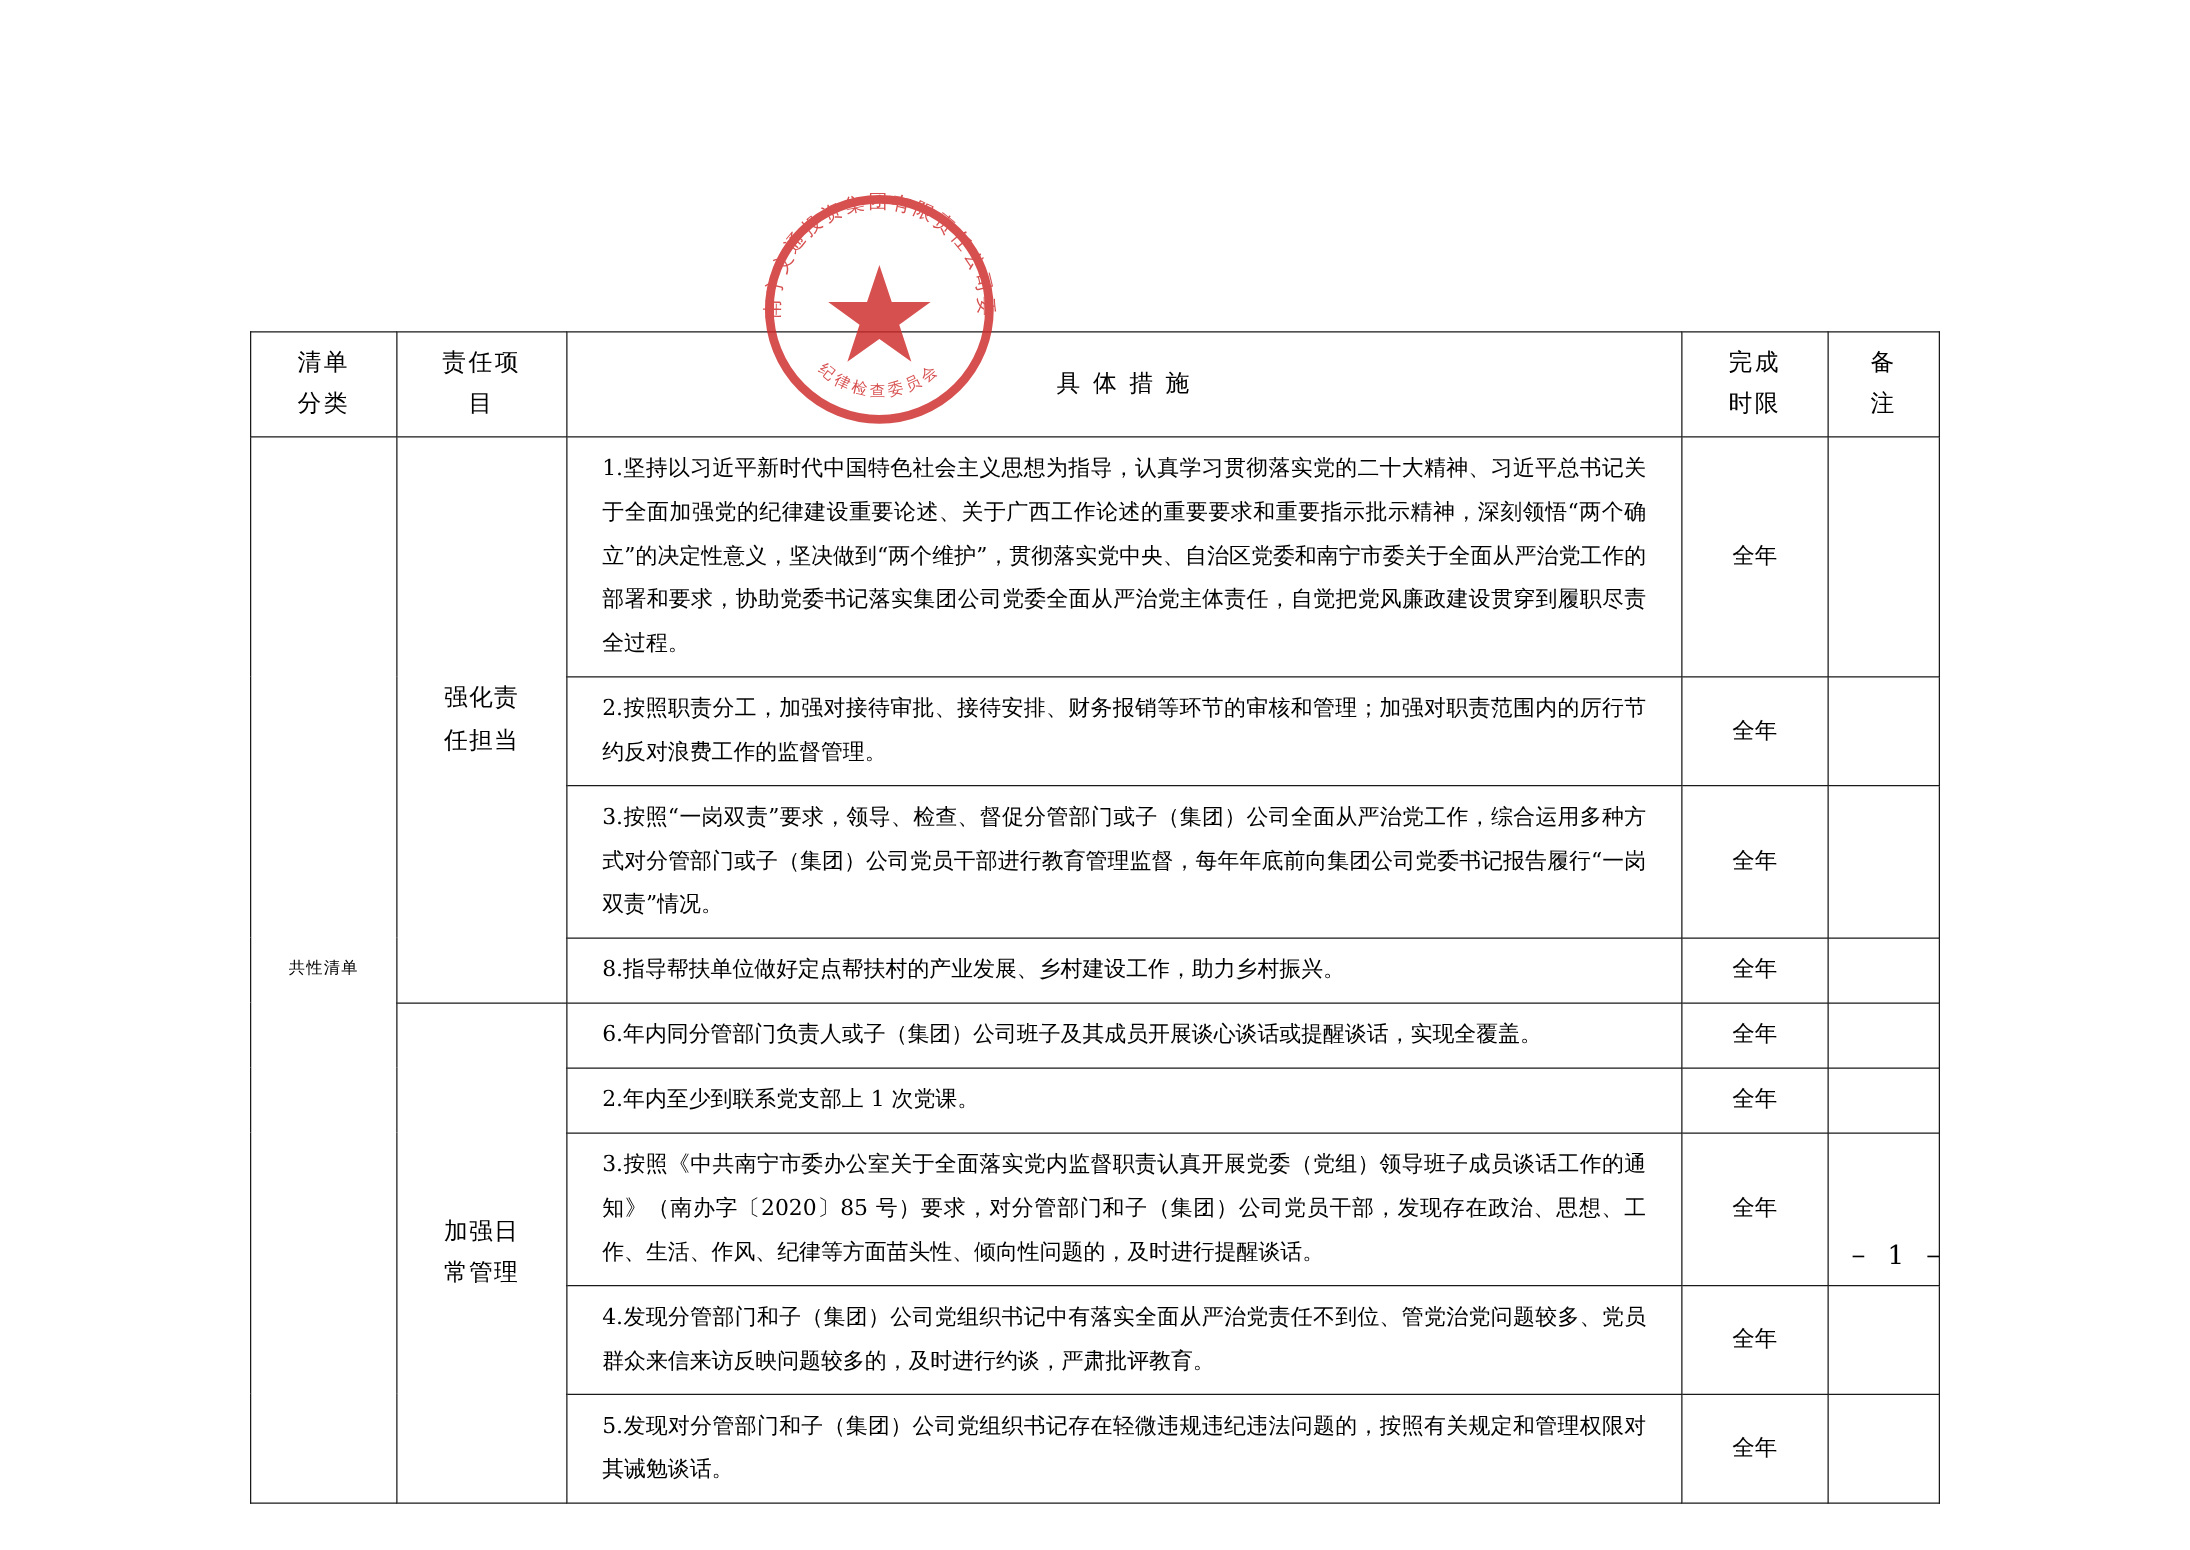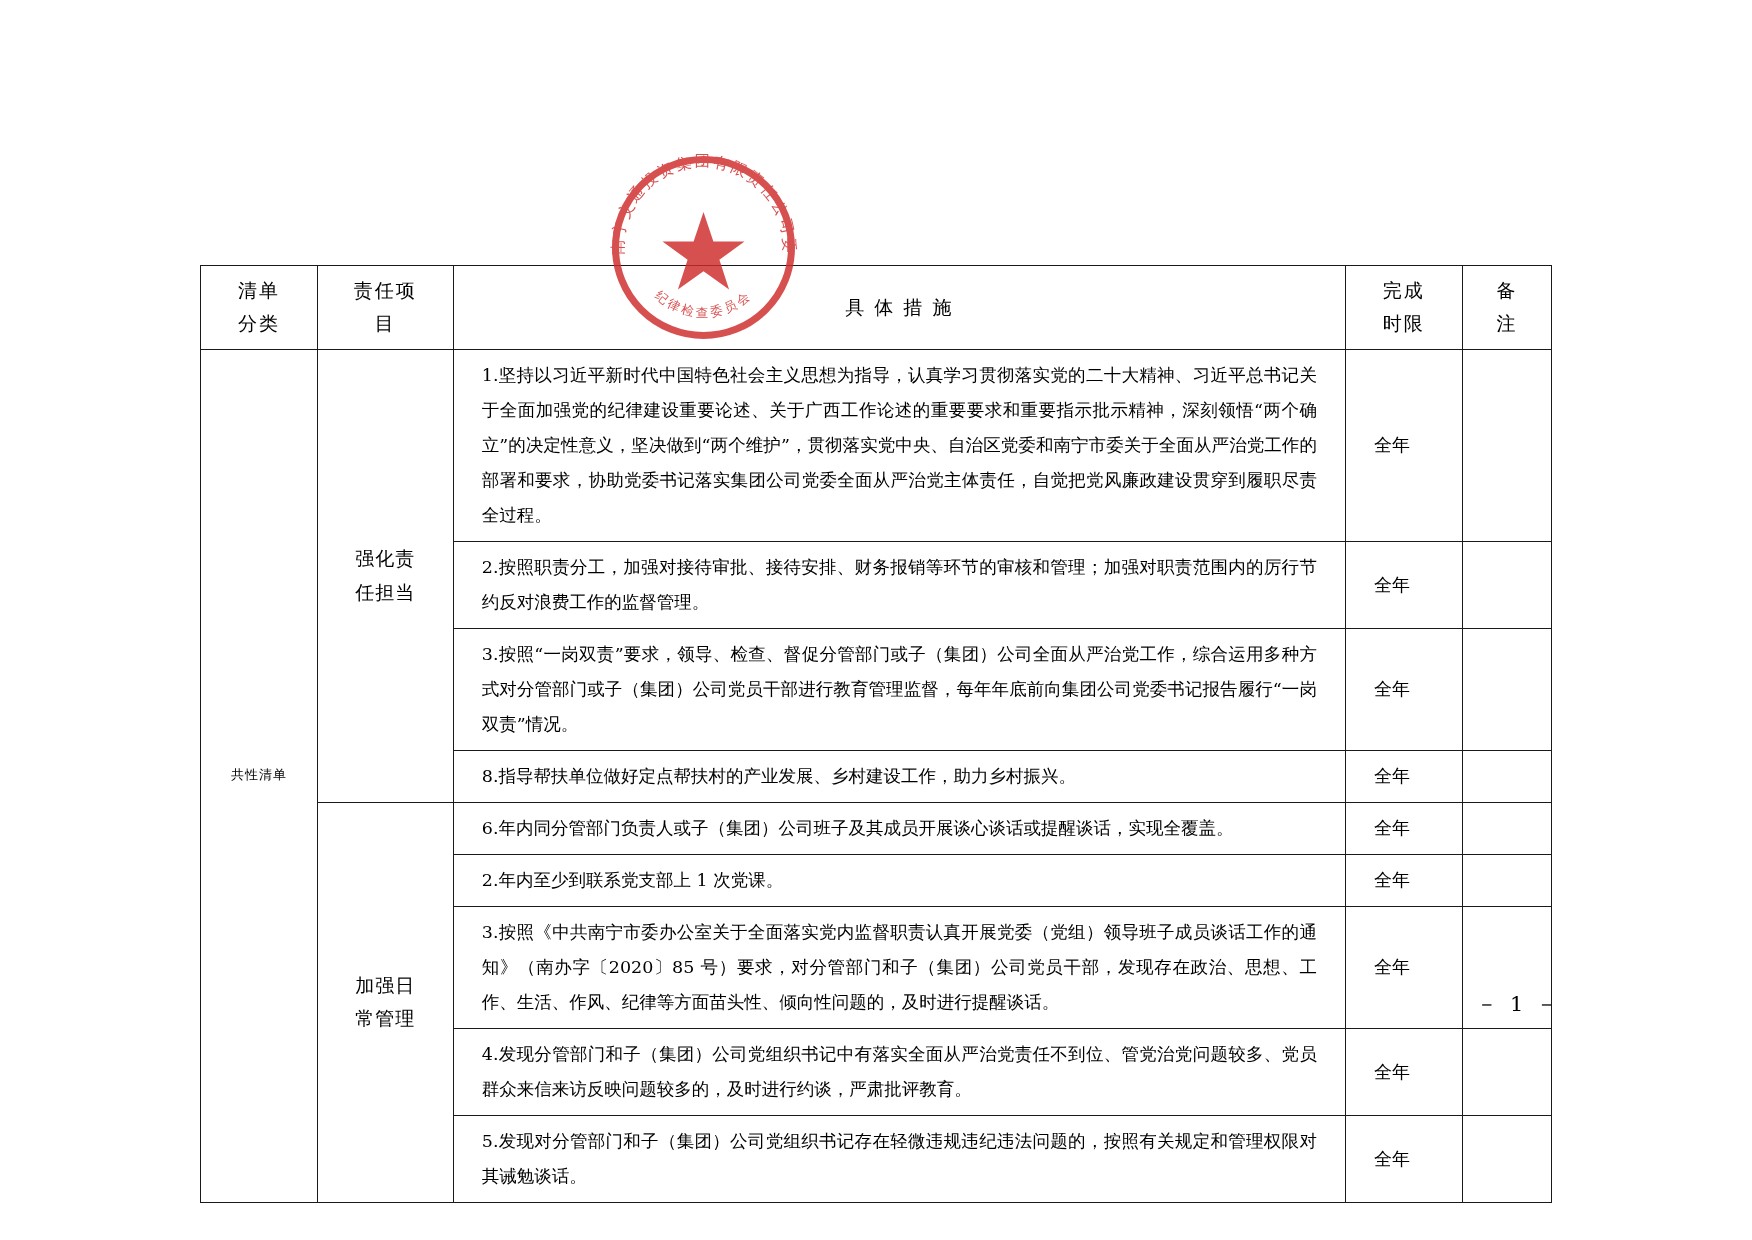--- a/index.html
+++ b/index.html
@@ -76,20 +76,21 @@
     letter-spacing: 1px;
   }
   td.col-measure {
     text-align: justify;
     text-justify: inter-ideograph;
     line-height: 2.0;
     font-size: 17.5px;
     padding: 10px 14px;
   }
   td.col-deadline {
+    text-align: center;
     font-size: 18px;
   }
   td.col-remark {
     text-align: center;
     font-size: 18px;
   }
   .page-number {
     position: absolute;
     left: 0;
     top: 990px;

